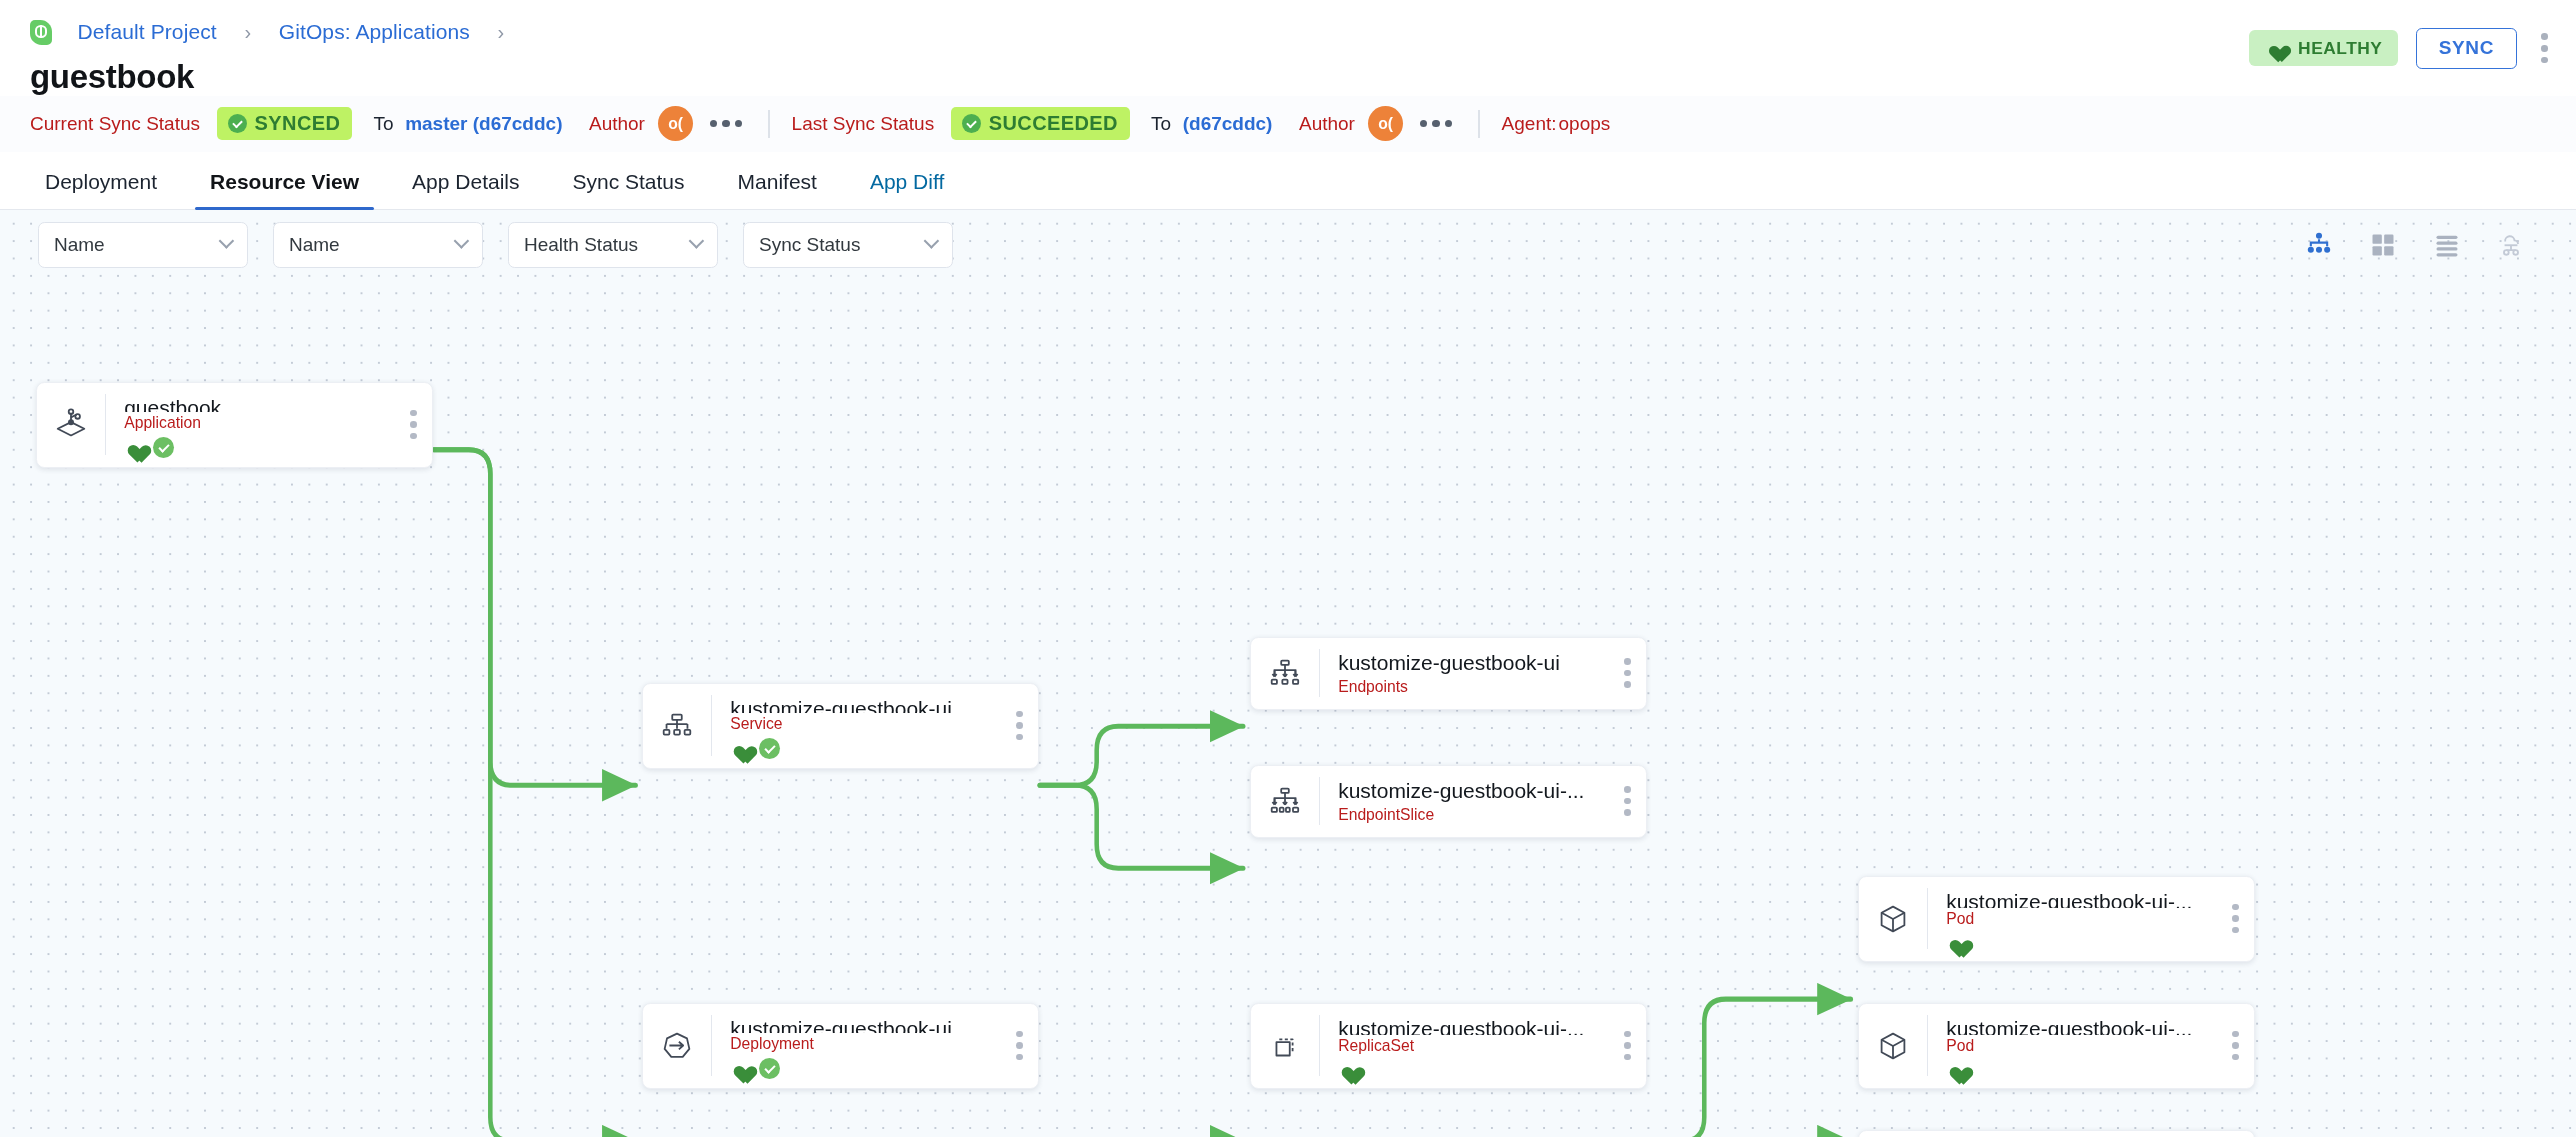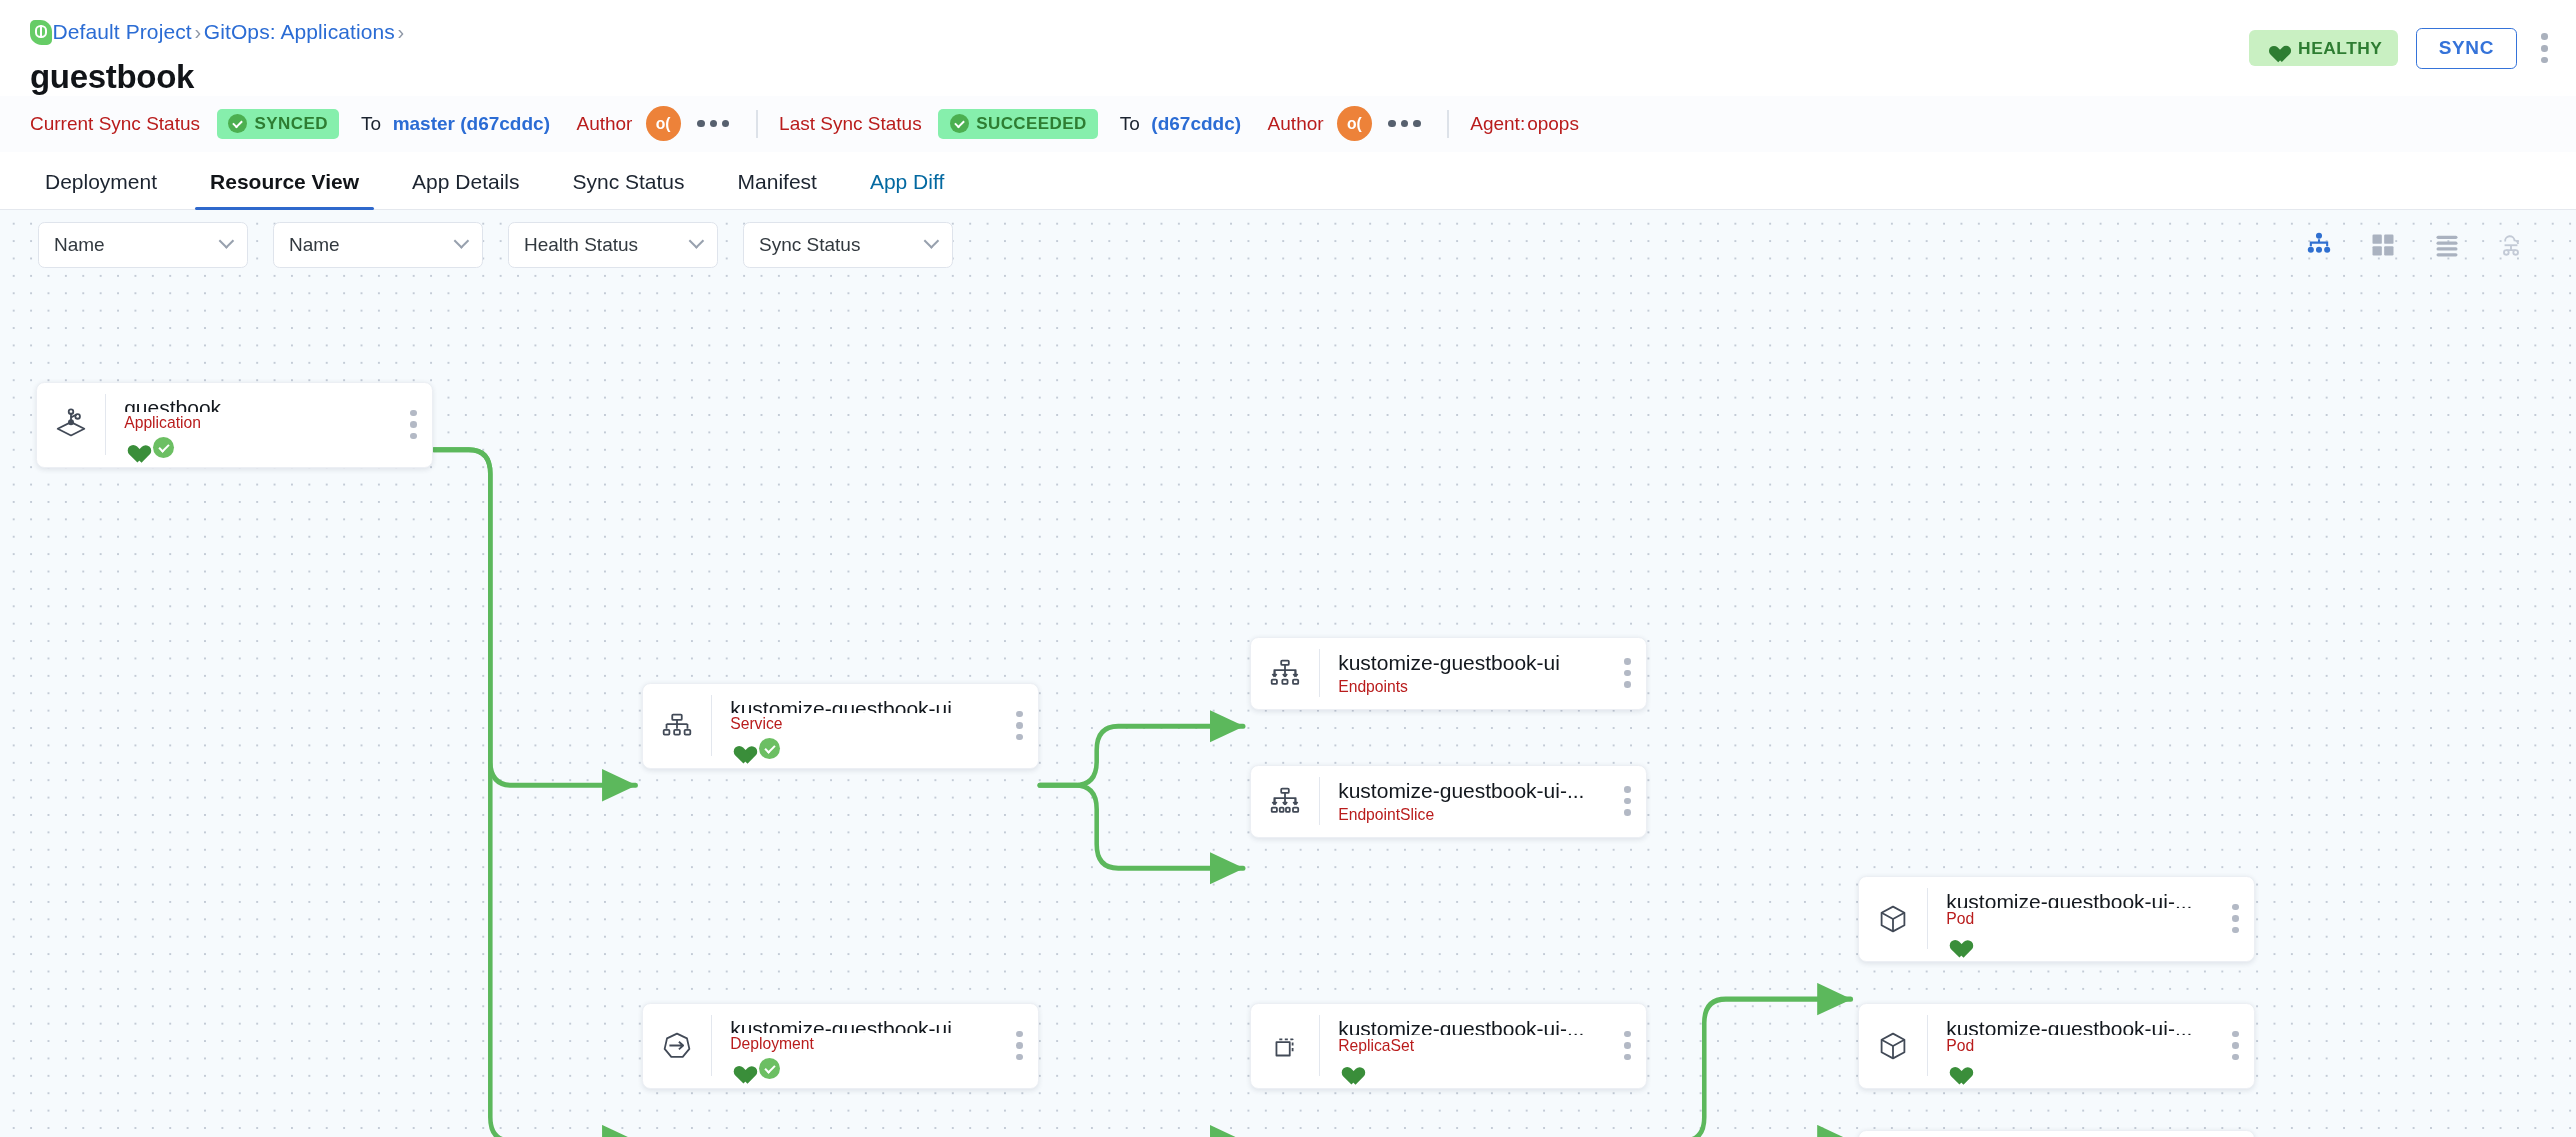--- a/index.html
+++ b/index.html
@@ -6,21 +6,21 @@
   html, body {
     width: 2576px; height: 1137px;
     font-family: "Liberation Sans", sans-serif;
     background: #ffffff;
     overflow: hidden;
   }
   .page { position: relative; width: 2576px; height: 1137px; display: flex; flex-direction: column; }
 
   
   .header { position: relative; background: #ffffff; padding: 18px 30px 0 30px; flex: 0 0 auto; }
-  .breadcrumb { display: flex; align-items: center; gap: 1px; height: 28px; }
+  .breadcrumb { display: flex; align-items: center; gap: 26px; height: 28px; }
   .bc-proj-icon {
     width: 21.5px; height: 25px; display: inline-block; position: relative;
     background: #66cc66;
     border-radius: 5px 11.6px 5px 11.6px;
     flex: 0 0 auto;
   }
   .bc-proj-icon::after {
     content: ""; position: absolute; left: 5px; top: 5.8px; width: 11.6px; height: 13.2px;
     border: 2.1px solid #ffffff; border-radius: 50%/40%;
     box-sizing: border-box;
@@ -57,22 +57,22 @@
 
   
   .statusbar {
     display: flex; align-items: center; gap: 0;
     padding: 0 30px; height: 56px; background: #fbfcfe;
     font-size: 19px; color: #1c2430; flex: 0 0 auto;
   }
   .st-label { color: #b91c1c; font-size: 19px; }
   .st-chip {
     display: inline-flex; align-items: center; gap: 7.4px;
-    background: #86efac; color: #2e7d32; border-radius: 5px;
-    padding: 5px 11.6px; font-size: 17px; font-weight: 700; letter-spacing: 0.4px;
+    background: #bef264; color: #2e7d32; border-radius: 5px;
+    padding: 5px 11.6px; font-size: 20px; font-weight: 700; letter-spacing: 0.4px;
   }
   .chk-circle {
     width: 19px; height: 19px; border-radius: 50%; background: #4caf50;
     display: inline-flex; align-items: center; justify-content: center; flex: 0 0 auto;
   }
   .chk-circle::after {
     content: ""; width: 7.4px; height: 4.1px; border-left: 2.1px solid #fff; border-bottom: 2.1px solid #fff;
     transform: rotate(-45deg) translate(0.8px,-0.8px);
   }
   .st-to { color: #1c2430; }

